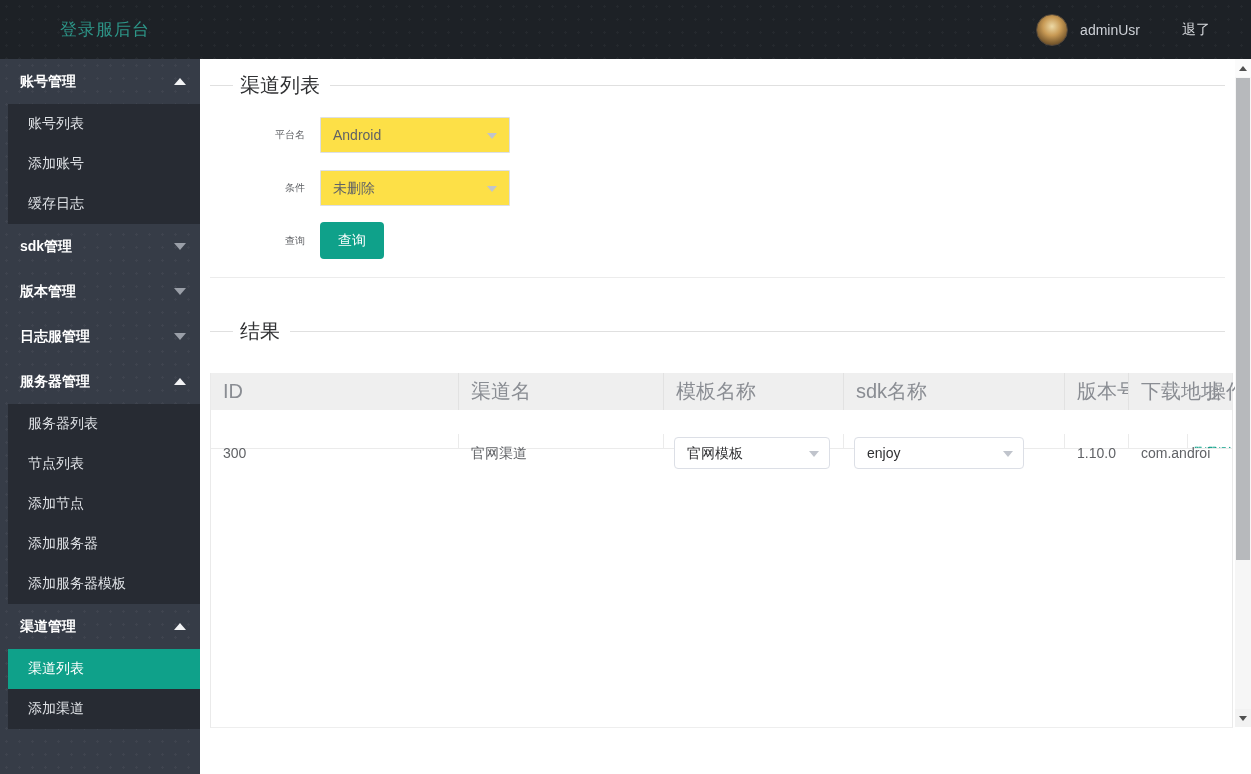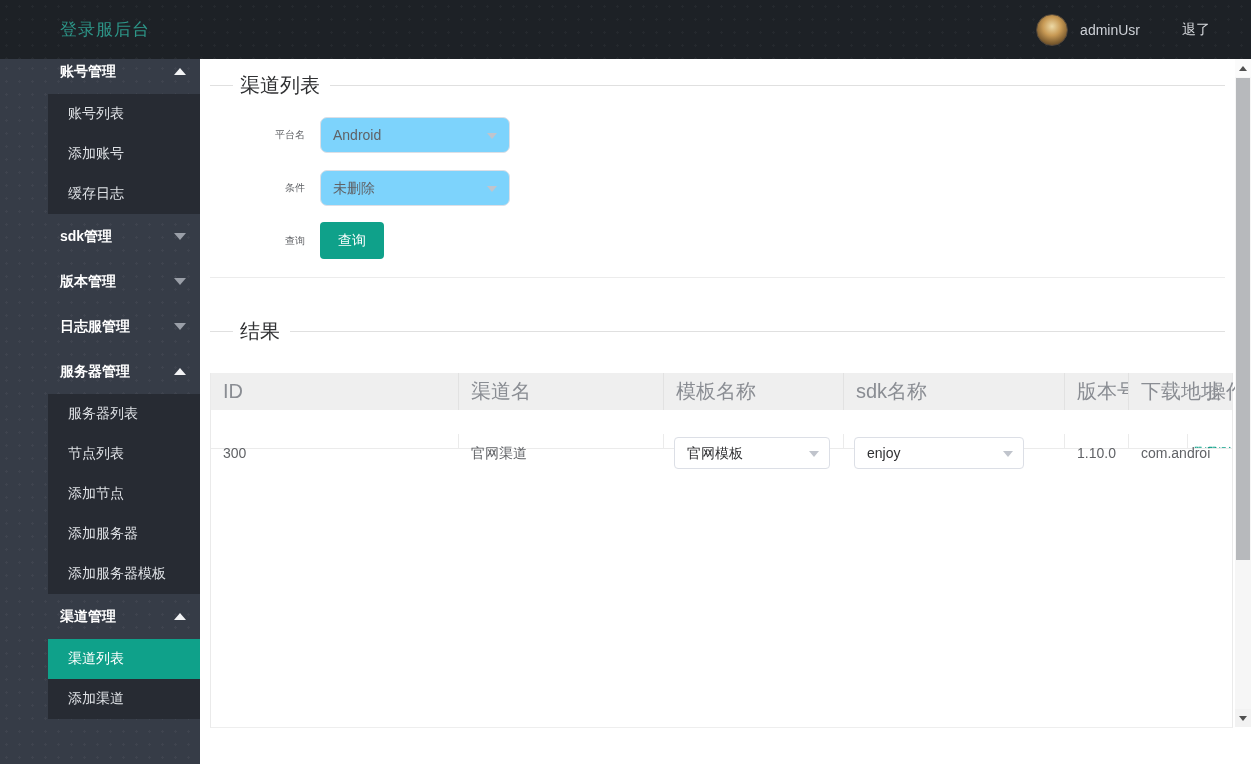--- a/index.html
+++ b/index.html
@@ -13,23 +13,23 @@
             background-size:13px 13px; display:flex; align-items:center; z-index:5; }
   .brand { margin-left:60px; color:#2d9688; font-size:17px; letter-spacing:1px; }
   .topbar-right { margin-left:auto; margin-right:41px; display:flex; align-items:center; }
   .avatar { width:32px; height:32px; border-radius:50%;
             background:radial-gradient(circle at 50% 38%, #ecd9a6 0%, #c89a55 38%, #7a5a2e 72%, #45311a 100%);
             border:1px solid #55483a; }
   .username { color:#cdd0d6; font-size:14px; margin-left:12px; }
   .logout { color:#d8dade; font-size:14px; margin-left:42px; cursor:pointer; }
 
   
-  .sidebar { position:absolute; top:49px; left:0; width:200px; height:715px; background:#363c47;
+  .sidebar { position:absolute; top:59px; left:0; width:200px; height:715px; background:#363c47;
              background-image:radial-gradient(rgba(255,255,255,.045) 1px, transparent 1.4px);
-             background-size:13px 13px;padding-left:40px; }
+             background-size:13px 13px; }
   .menu-parent { height:45px; display:flex; align-items:center; padding:0 14px 0 20px;
                  color:#ffffff; font-size:14px; font-weight:700; cursor:pointer; }
   .menu-parent .sp { flex:1; }
   .submenu { background:#272b33;margin-left:8px; }
   .menu-child { height:40px; display:flex; align-items:center; padding:0 20px;
                 color:#dfe2e6; font-size:14px; cursor:pointer; }
   .menu-child.active { background:#0fa18a; color:#fff; }
   .tri-up { width:0; height:0; border-left:6px solid transparent; border-right:6px solid transparent;
             border-bottom:7px solid #f2f3f5; }
   .tri-down { width:0; height:0; border-left:6px solid transparent; border-right:6px solid transparent;
@@ -43,22 +43,22 @@
   .sec-title h2 { font-size:20px; font-weight:400; color:#303133; margin-right:10px; white-space:nowrap; }
   .tline { flex:1; height:1px; background:#e0e0e0; }
   .sec-title.t1 { top:12px; }
   .sec-title.t2 { top:258px; }
 
   .f-label { position:absolute; left:10px; width:95px; text-align:right; font-size:10px; color:#606266; }
   .lbl1 { top:58px; height:36px; line-height:36px; }
   .lbl2 { top:111px; height:36px; line-height:36px; }
   .lbl3 { top:163px; height:37px; line-height:37px; }
 
-  .select { position:absolute; width:190px; height:36px; border:1px solid #dcdfe6; border-radius:7px;
-            background:#7dd3fc; cursor:pointer; }
+  .select { position:absolute; width:190px; height:36px; border:1px solid #dcdfe6; border-radius:1px;
+            background:#fde047; cursor:pointer; }
   .select .val { position:absolute; left:12px; top:0; line-height:34px; font-size:14px; color:#606266; }
   .caret { position:absolute; right:12px; top:15px; width:0; height:0;
            border-left:5px solid transparent; border-right:5px solid transparent;
            border-top:6px solid #c0c4cc; }
   .sel1 { left:120px; top:58px; }
   .sel2 { left:120px; top:111px; }
 
   .btn-query { position:absolute; left:120px; top:163px; width:64px; height:37px; background:#0fa18a;
                color:#fff; font-size:14px; border:none; border-radius:4px; cursor:pointer; }
 

